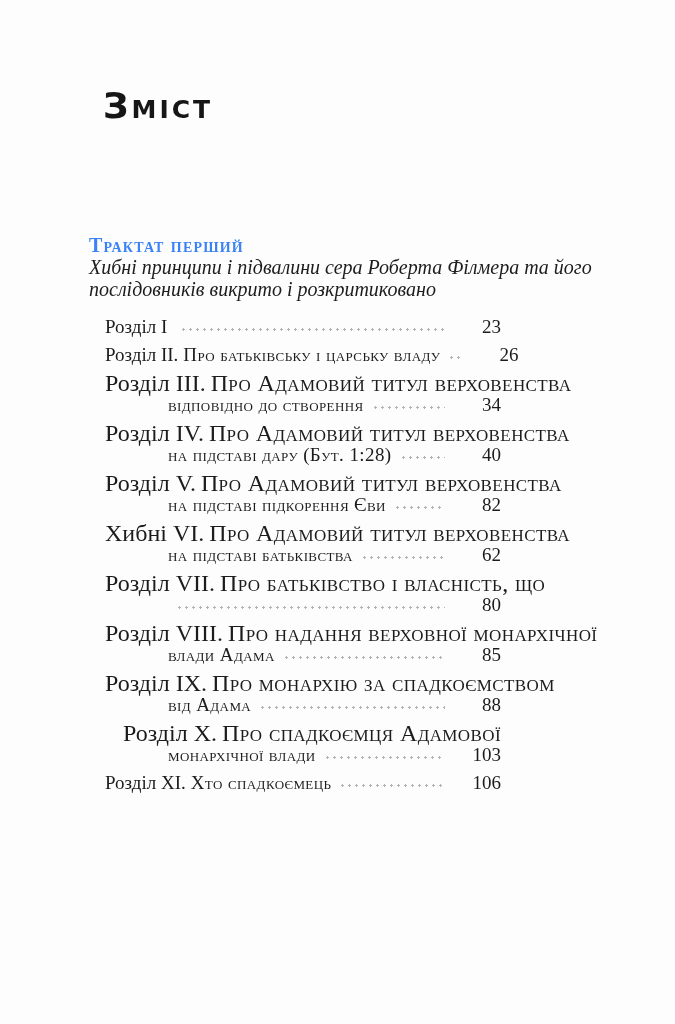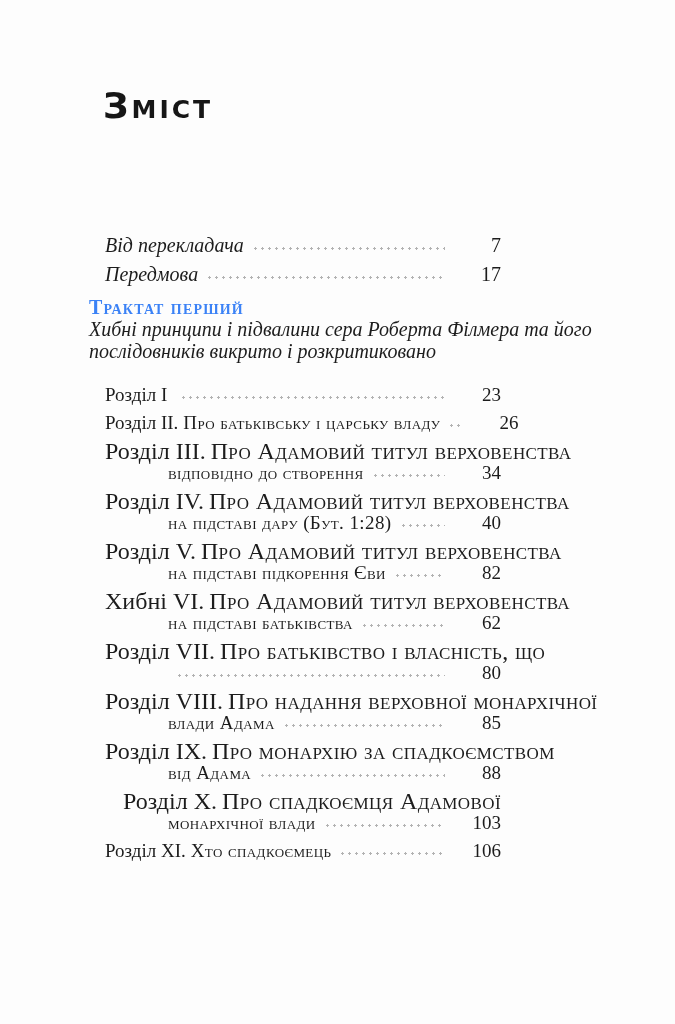--- a/index.html
+++ b/index.html
@@ -59,47 +59,35 @@
     line-height:22px;
     letter-spacing:1.2px;
     color:#3b82f6;
   }
   .sec-sub{
     font-style:italic;
     font-size:20px;
     line-height:22px;
     white-space:nowrap;
   }
-  .chapters{margin:22px 0 0 16px;}
+  .chapters{margin:16px 0 0 16px;}
   .entry{margin-bottom:6px;}
   .entry .line1{line-height:22px;font-size:24px;white-space:nowrap;text-align:right;}
   .entry .row{font-size:19px;}
   .row2{padding-left:63px;}
   .pre{margin-right:5px;}
   .sc{font-variant:small-caps;letter-spacing:0.4px;}
 </style>
 </head>
 <body>
 
 <div class="page">
 
   <h1 class="title">Зміст</h1>
 
-  <div class="front">
-    <div class="row">
-      <span>Від перекладача</span>
-      <span class="leader"></span>
-      <span class="pg">7</span>
-    </div>
-    <div class="row">
-      <span>Передмова</span>
-      <span class="leader"></span>
-      <span class="pg">17</span>
-    </div>
-  </div>
 
   <div class="section">
     <div class="sec-head">Трактат перший</div>
     <div class="sec-sub">Хибні принципи і підвалини сера Роберта Філмера та його</div>
     <div class="sec-sub">послідовників викрито і розкритиковано</div>
   </div>
 
   <div class="chapters">
 
     <div class="entry">

